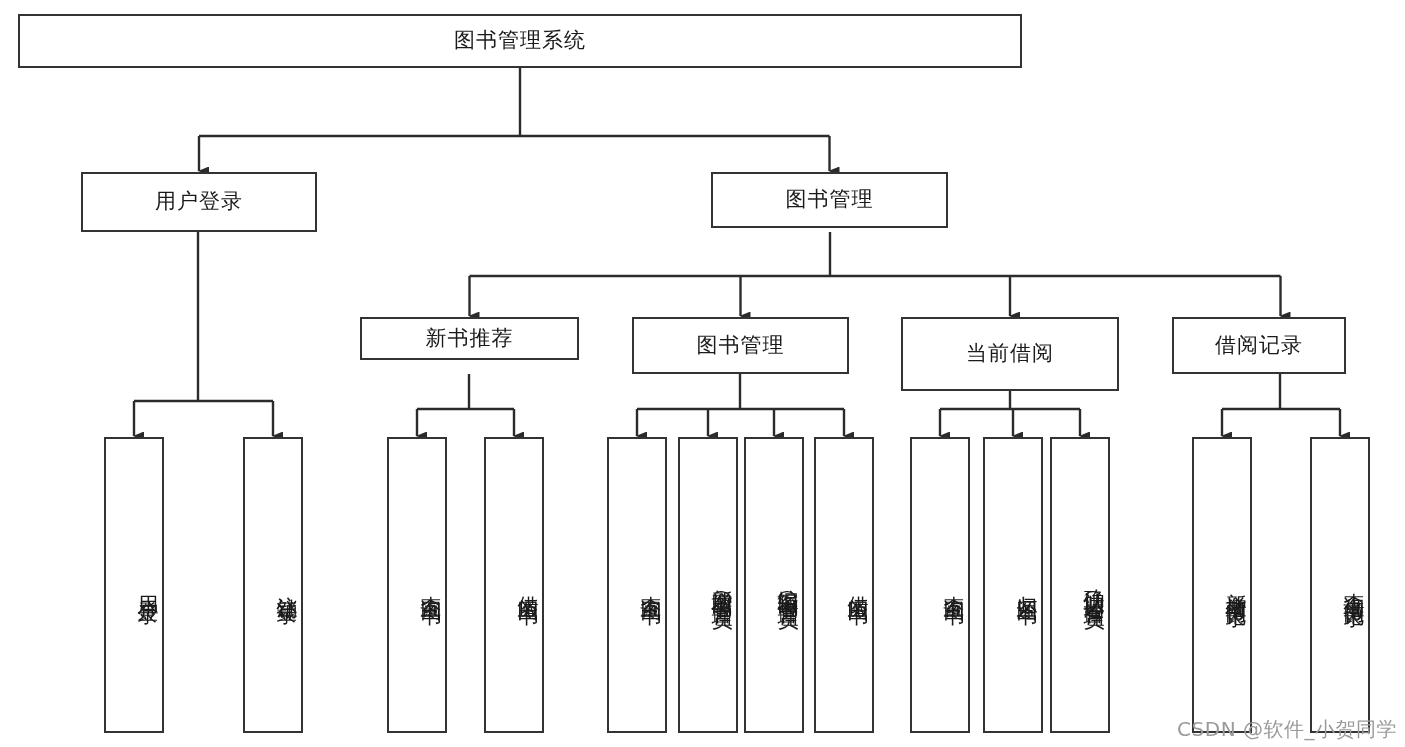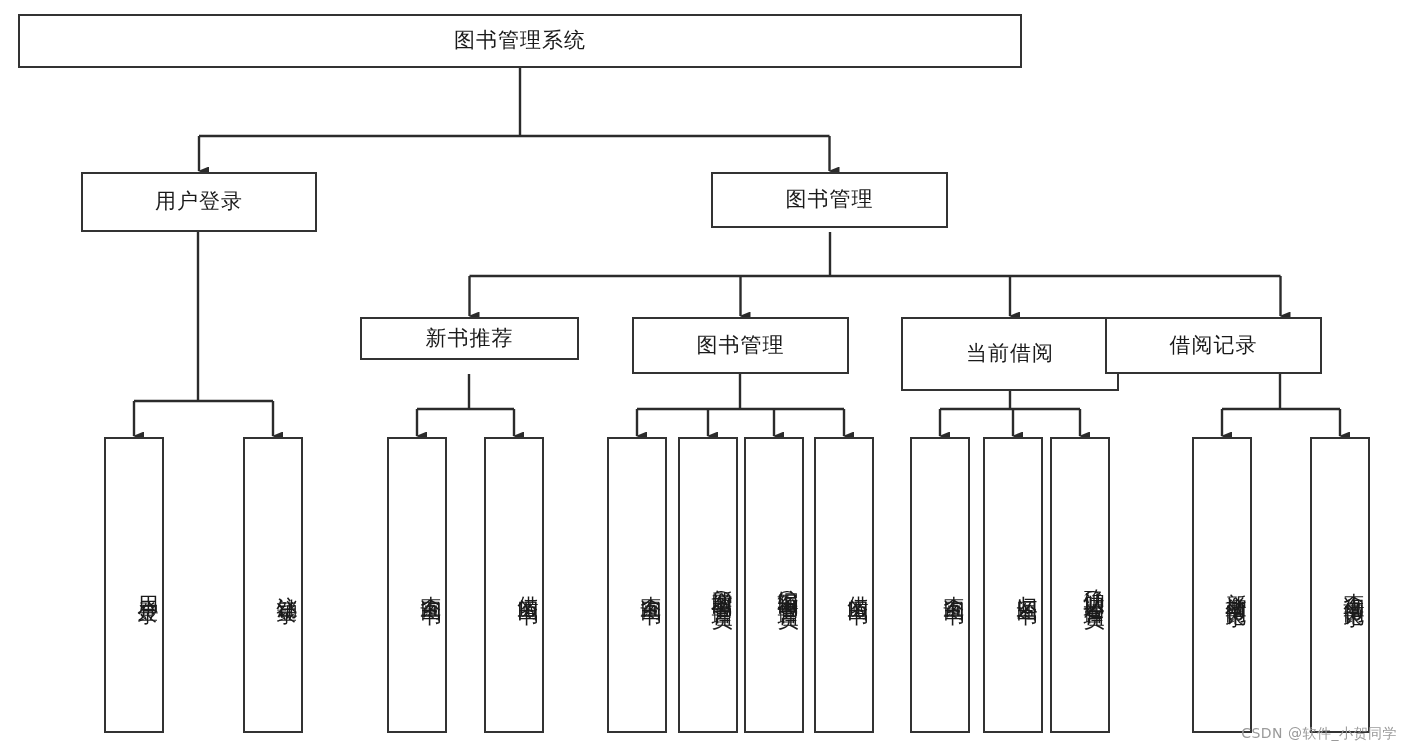--- a/index.html
+++ b/index.html
@@ -56,21 +56,21 @@
     text-orientation: upright;
     display: block;
   }
   .node-root {
     font-size: 22px;
   }
   .watermark {
     position: absolute;
     right: 8px;
     bottom: 4px;
-    font-size: 14px;
+    font-size: 20px;
     color: #9a9a9a;
     letter-spacing: 0.5px;
     z-index: 5;
     white-space: nowrap;
   }
 </style>
 </head>
 <body>
 
 <div id="diagram-canvas">
@@ -131,21 +131,21 @@
 
   <div class="node horiz" style="left:360px;top:317px;width:219px;height:43px;">
     <span class="node-text">新书推荐</span>
   </div>
   <div class="node horiz" style="left:632px;top:317px;width:217px;height:57px;">
     <span class="node-text">图书管理</span>
   </div>
   <div class="node horiz" style="left:901px;top:317px;width:218px;height:74px;">
     <span class="node-text">当前借阅</span>
   </div>
-  <div class="node horiz" style="left:1105px;top:317px;width:217px;height:57px;">
+  <div class="node horiz" style="left:1172px;top:317px;width:174px;height:57px;">
     <span class="node-text">借阅记录</span>
   </div>
 
   <div class="node vert" style="left:104px;top:437px;width:60px;height:296px;">
     <span class="node-text">用户登录</span>
   </div>
   <div class="node vert" style="left:243px;top:437px;width:60px;height:296px;">
     <span class="node-text">注销登录</span>
   </div>
 

